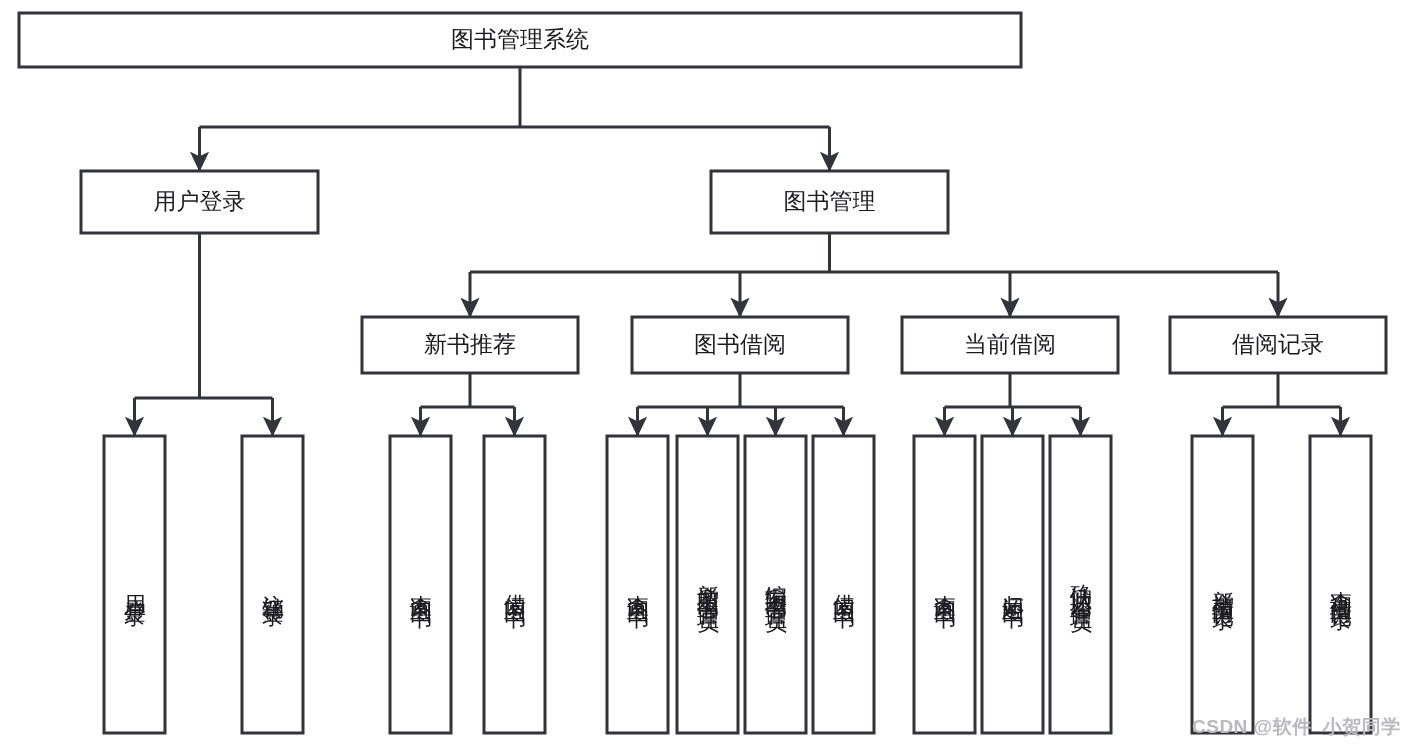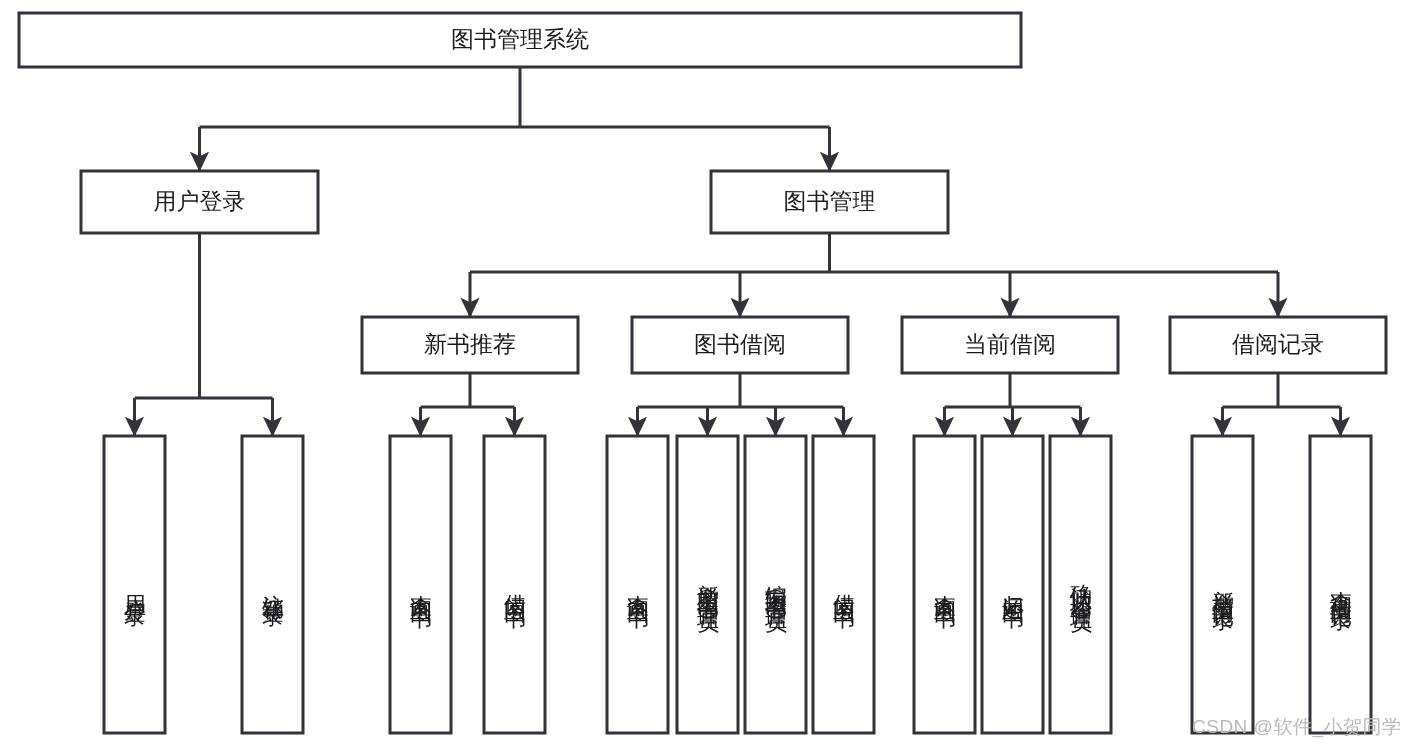--- a/index.html
+++ b/index.html
@@ -115,14 +115,14 @@
         <text x="1013.5" y="584.5" class="leaf-label">归还图书</text>
         <rect x="1050" y="436" width="61" height="297" class="node-rect"></rect>
         <text x="1081.5" y="584.5" class="leaf-label">确认归还（管理员）</text>
         <rect x="1192" y="436" width="61" height="297" class="node-rect"></rect>
         <text x="1223.5" y="584.5" class="leaf-label">新增借阅记录</text>
         <rect x="1310" y="436" width="61" height="297" class="node-rect"></rect>
         <text x="1341.5" y="584.5" class="leaf-label">查询借阅记录</text>
       </g>
   </svg>
 
-  <div class="watermark" style="left: 1192px; top: 714px;">CSDN @软件_小贺同学</div>
+  <div class="watermark" style="left: 1192px; top: 714px; font-weight: bold;">CSDN @软件_小贺同学</div>
 </div>
 
 </body></html>

